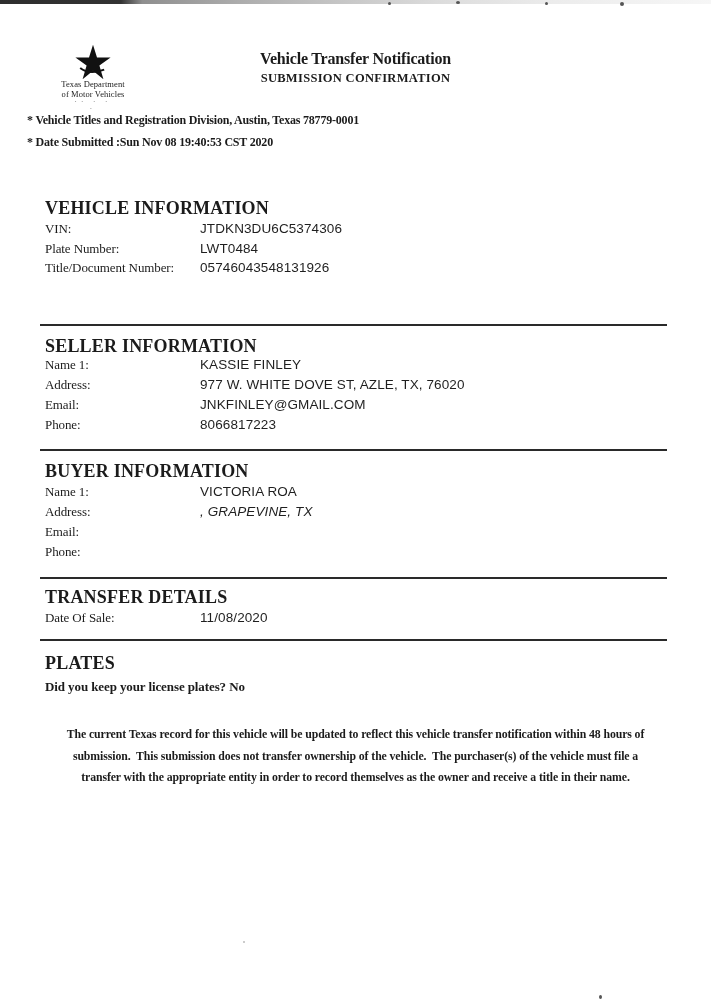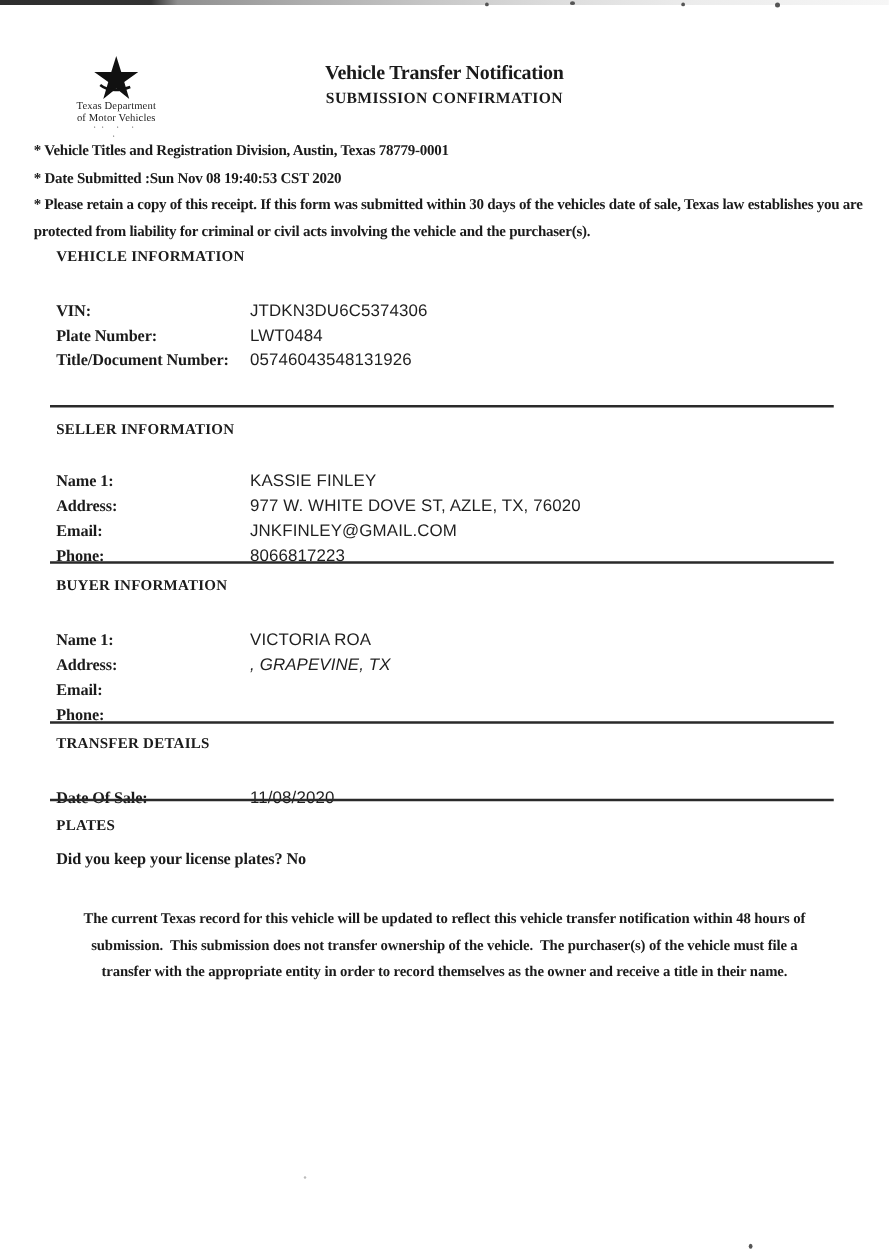--- a/index.html
+++ b/index.html
@@ -33,26 +33,26 @@
   .doc-subtitle{font-size:12.5px;font-weight:bold;letter-spacing:0.3px;margin-top:3px;}
 
   
   .intro{position:absolute;left:27px;top:110px;width:680px;
     font-size:12px;letter-spacing:-0.2px;line-height:21.5px;}
   .intro p{margin:0;font-weight:bold;}
 
   
   .sec-heading{
     position:absolute;left:45px;
-    font-size:12px;font-weight:bold;letter-spacing:0.2px;
+    font-size:18px;font-weight:bold;letter-spacing:0.2px;
     font-family:"Liberation Serif", serif;
   }
   .rows{position:absolute;left:45px;width:622px;}
   .row{display:grid;grid-template-columns:155px 152px 153px 1fr;height:19.5px;align-items:baseline;}
-  .lbl{font-weight:bold;font-size:13px;letter-spacing:-0.1px;margin-top:20px;}
+  .lbl{font-weight:normal;font-size:13px;letter-spacing:-0.1px;}
   .val{font-family:"Liberation Sans", sans-serif;font-size:13.5px;color:#1f1f1f;letter-spacing:0.1px;}
   .sep{position:absolute;left:40px;width:627px;height:2px;background:#2a2a2a;}
 
   .plates-q{position:absolute;left:45px;font-size:13px;font-weight:bold;letter-spacing:-0.1px;}
 
   
   .footer{position:absolute;left:0;top:724px;width:711px;text-align:center;}
   .footer-line{font-size:11.8px;font-weight:bold;letter-spacing:-0.1px;line-height:21.5px;white-space:pre;}
 </style>
 </head>
@@ -80,21 +80,20 @@
   </div>
 
   <div class="title-block">
     <div class="doc-title">Vehicle Transfer Notification</div>
     <div class="doc-subtitle">SUBMISSION CONFIRMATION</div>
   </div>
 
   <div class="intro">
     <p>* Vehicle Titles and Registration Division, Austin, Texas 78779-0001</p>
     <p>* Date Submitted :Sun Nov 08 19:40:53 CST 2020</p>
-    <p>* Please retain a copy of this receipt. If this form was submitted within 30 days of the vehicles date of sale, Texas law establishes you are protected from liability for criminal or civil acts involving the vehicle and the purchaser(s).</p>
   </div>
 
   <div class="sec-heading" style="top:198px;">VEHICLE INFORMATION</div>
   <div class="rows" style="top:221px;">
     <div class="row">
       <span class="lbl">VIN:</span>
       <span class="val">JTDKN3DU6C5374306</span>
       <span class="lbl"></span>
       <span class="val"></span>
     </div>

